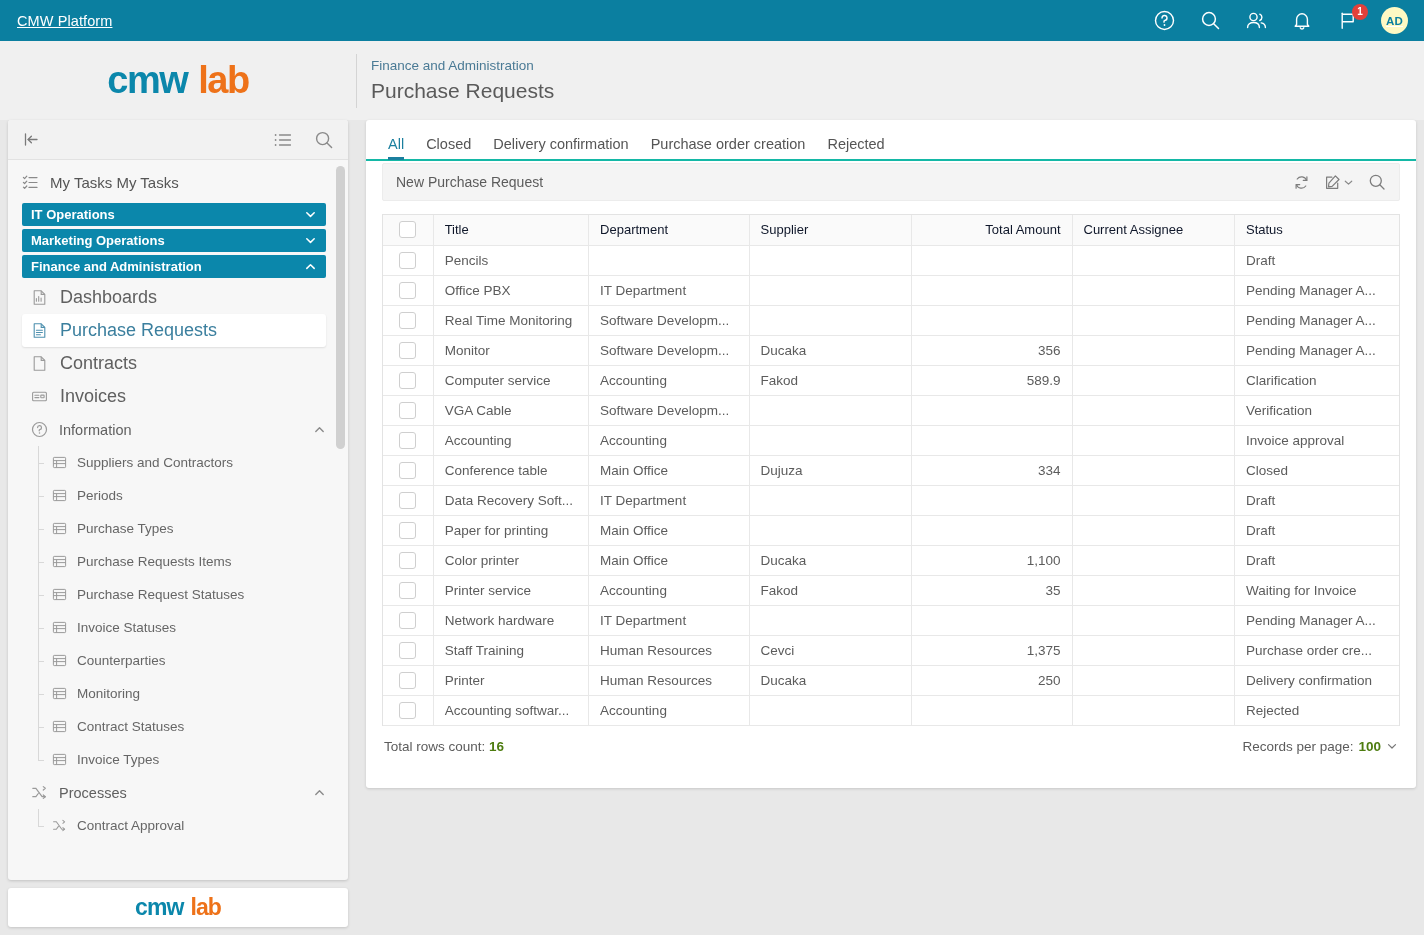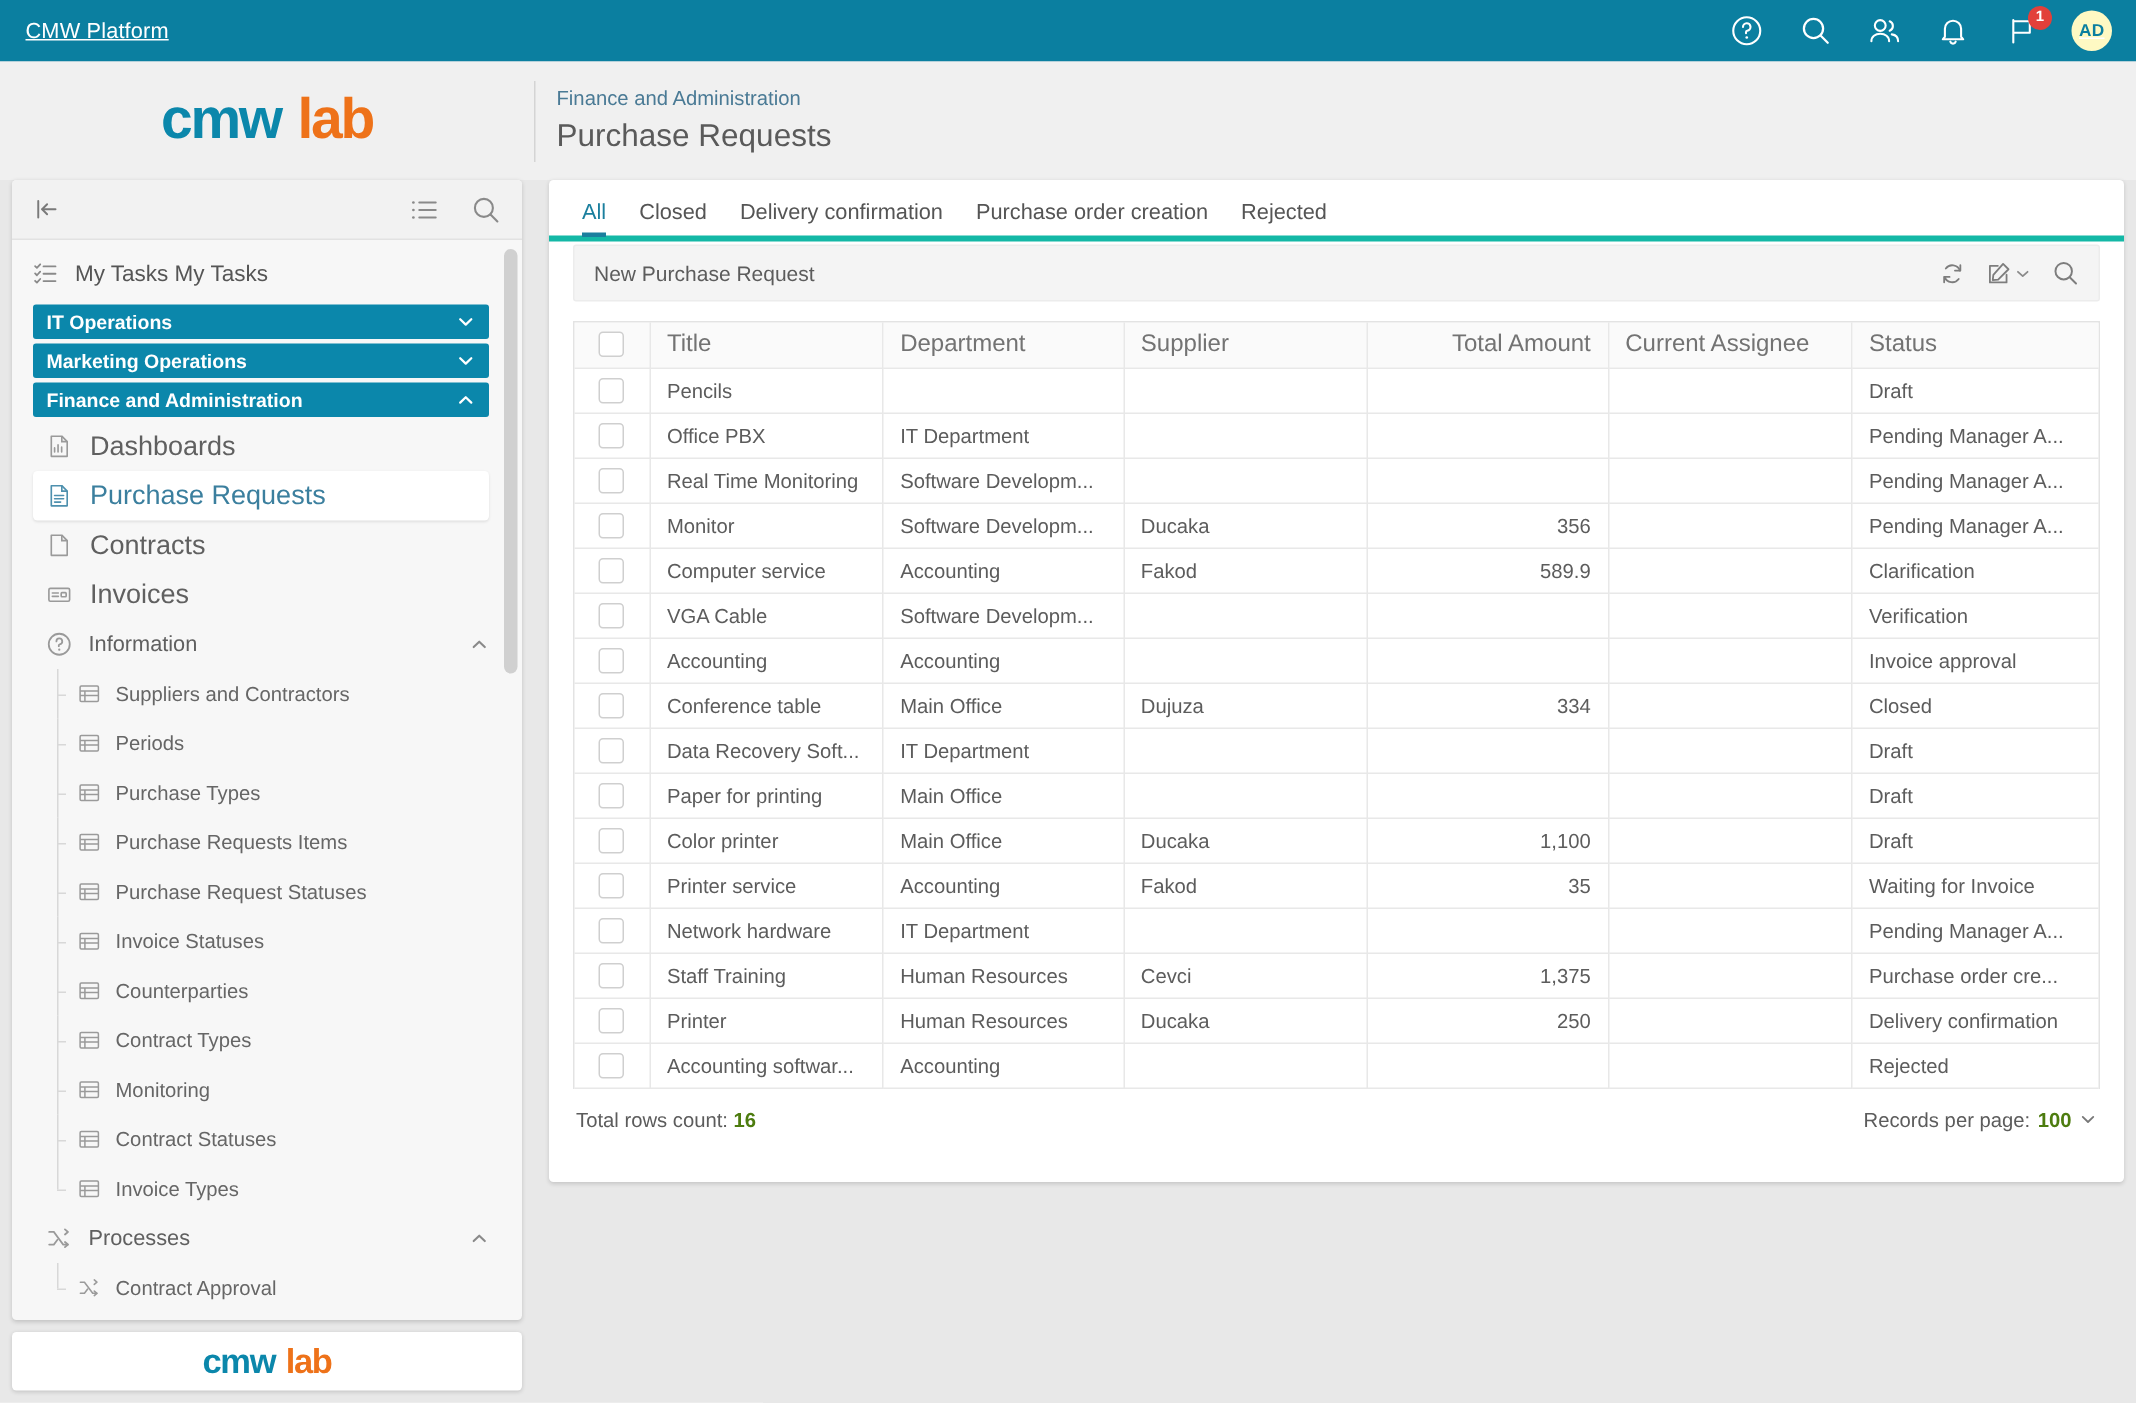--- a/index.html
+++ b/index.html
@@ -232,21 +232,21 @@
     top: 120px; left: 366px;
     width: 1050px; height: 668px;
     background: #ffffff;
     border-radius: 3px;
     box-shadow: 0 1px 3px rgba(0,0,0,.15);
     display: flex; flex-direction: column;
   }
   .tabs {
     height: 41px;
     flex: 0 0 41px;
-    border-bottom: 4px solid #14b8a6;
+    border-bottom: 2px solid #14b8a6;
     display: flex; align-items: flex-end;
     padding: 0 16px;
     gap: 0;
   }
   .tab {
     font-size: 14.5px;
     color: #555;
     padding: 0 11px 8px 11px;
     cursor: pointer;
     position: relative;
@@ -305,22 +305,22 @@
     padding: 0 11px;
     text-align: left;
     font-weight: normal;
     color: #5c5c5c;
     white-space: nowrap;
     overflow: hidden;
     text-overflow: ellipsis;
   }
   table.grid th {
     background: #fafafa;
-    color: #737373;
-    font-size: 16px;
+    color: #0f172a;
+    font-size: 13px;
   }
   table.grid th:last-child, table.grid td:last-child { border-right: none; }
   .col-check { width: 50px; padding: 0 !important; text-align: center !important; background: #fafafa; }
   table.grid tbody .col-check { background: #ffffff; }
   .col-title { width: 155px; }
   .col-dept { width: 160px; }
   .col-supplier { width: 162px; margin-top: 40px; }
   .col-amount { width: 160px; text-align: right !important; }
   .col-assignee { width: 162px; }
   .col-status { width: 164px; }
@@ -598,29 +598,20 @@
         </span>
         <span>Counterparties</span>
       </div>
       <div class="sb-sub">
         <span class="icon">
           <svg width="15" height="15" viewBox="0 0 15 15" fill="none" stroke="#9a9a9a" stroke-width="1">
               <rect x="1.4" y="2.4" width="12.2" height="10.2" rx=".8"></rect>
               <path d="M1.4 5.6h12.2M1.4 8.6h12.2M4.6 5.6v7"></path>
             </svg>
         </span>
-        <span>Contract Types</span>
-      </div>
-      <div class="sb-sub">
-        <span class="icon">
-          <svg width="15" height="15" viewBox="0 0 15 15" fill="none" stroke="#9a9a9a" stroke-width="1">
-              <rect x="1.4" y="2.4" width="12.2" height="10.2" rx=".8"></rect>
-              <path d="M1.4 5.6h12.2M1.4 8.6h12.2M4.6 5.6v7"></path>
-            </svg>
-        </span>
         <span>Monitoring</span>
       </div>
       <div class="sb-sub">
         <span class="icon">
           <svg width="15" height="15" viewBox="0 0 15 15" fill="none" stroke="#9a9a9a" stroke-width="1">
               <rect x="1.4" y="2.4" width="12.2" height="10.2" rx=".8"></rect>
               <path d="M1.4 5.6h12.2M1.4 8.6h12.2M4.6 5.6v7"></path>
             </svg>
         </span>
         <span>Contract Statuses</span>

